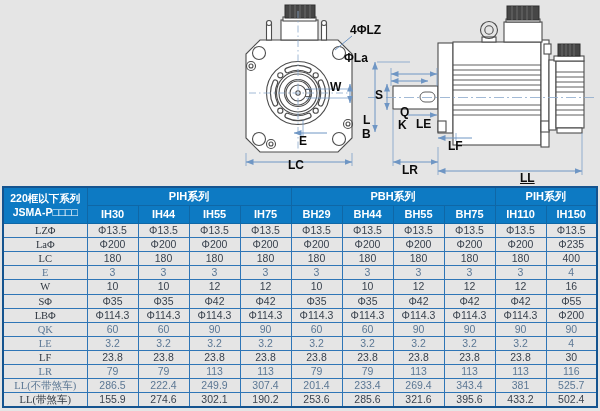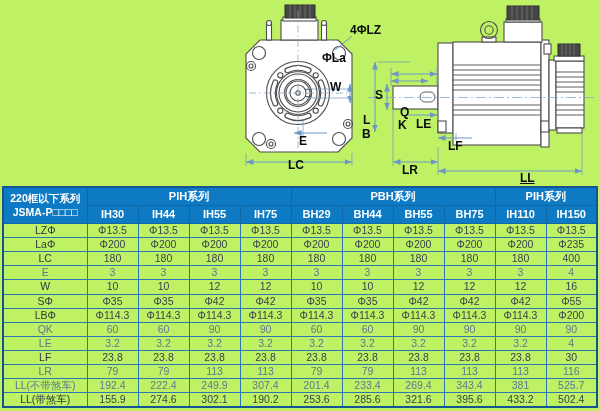--- a/index.html
+++ b/index.html
@@ -1,26 +1,26 @@
 <!DOCTYPE html>
 <html><head>
 <meta charset="utf-8">
 <style>
   html,body{margin:0;padding:0;background:#fff;}
-  .stage{position:relative;width:600px;height:411px;background:#bef264;overflow:hidden;
+  .stage{position:relative;width:600px;height:411px;background:#e5e5e5;overflow:hidden;
          font-family:"Liberation Sans",sans-serif;}
   .stage svg{position:absolute;left:0;top:0;}
   .dim-label{position:absolute;font-weight:bold;font-size:12px;color:#0b0b0b;line-height:1;white-space:nowrap;}
   table.spec{position:absolute;left:2px;top:186px;width:596px;height:222px;
              border-collapse:collapse;table-layout:fixed;border:2px solid #15548f;}
   table.spec th,table.spec td{border:1px solid #2e75b6;padding:0;text-align:center;
              font-size:10.5px;line-height:1.05;overflow:hidden;white-space:nowrap;}
   table.spec thead th{background:#0d7ac3;color:#fff;border-color:#0f67a6;font-weight:bold;font-size:11px;height:17px;margin-left:37px;}
   table.spec th.corner{font-size:10.5px;line-height:1.25;}
-  table.spec td.lbl{color:#2f3740;}
+  table.spec td.lbl{color:#2f3740;font-family:Liberation Serif, serif;}
   table.spec td.val{color:#39424e;}
   table.spec tr.muted td{color:#5b7794;}
   table.spec tbody tr{height:14px;}
 </style>
 </head>
 <body>
 
 <div class="stage">
 
   <svg width="600" height="186" viewBox="0 0 600 186">
@@ -160,21 +160,21 @@
       <path d="M456,133 V141" stroke-width="0.7"></path>
       <path d="M438,138 H472" marker-start="url(#as)"></path>
       <path d="M457,138 H438" marker-start="url(#as)" stroke-width="0"></path>
       <path d="M393,110 V166 M438,147 V175 M582,133 V175" stroke-width="0.7"></path>
       <path d="M393,162 H438" marker-start="url(#as)" marker-end="url(#ae)"></path>
       <path d="M438,171 H582" marker-start="url(#as)" marker-end="url(#ae)"></path>
     </g>
   </svg>
 
   <span class="dim-label" style="left:350px;top:24px;">4ΦLZ</span>
-  <span class="dim-label" style="left:322px;top:52px;">ΦLa</span>
+  <span class="dim-label" style="left:344px;top:52px;">ΦLa</span>
   <span class="dim-label" style="left:330px;top:81px;">W</span>
   <span class="dim-label" style="left:299px;top:135px;">E</span>
   <span class="dim-label" style="left:288px;top:159px;">LC</span>
   <span class="dim-label" style="left:375px;top:89px;">S</span>
   <span class="dim-label" style="left:400px;top:106px;">Q</span>
   <span class="dim-label" style="left:398px;top:119px;">K</span>
   <span class="dim-label" style="left:363px;top:114px;">L</span>
   <span class="dim-label" style="left:362px;top:128px;">B</span>
   <span class="dim-label" style="left:416px;top:118px;">LE</span>
   <span class="dim-label" style="left:448px;top:140px;">LF</span>
@@ -348,21 +348,21 @@
           <td class="val">113</td>
           <td class="val">79</td>
           <td class="val">79</td>
           <td class="val">113</td>
           <td class="val">113</td>
           <td class="val">113</td>
           <td class="val">116</td>
         </tr>
         <tr class="muted">
           <td class="lbl">LL(不带煞车)</td>
-          <td class="val">192.4</td>
+          <td class="val">286.5</td>
           <td class="val">222.4</td>
           <td class="val">249.9</td>
           <td class="val">307.4</td>
           <td class="val">201.4</td>
           <td class="val">233.4</td>
           <td class="val">269.4</td>
           <td class="val">343.4</td>
           <td class="val">381</td>
           <td class="val">525.7</td>
         </tr>

